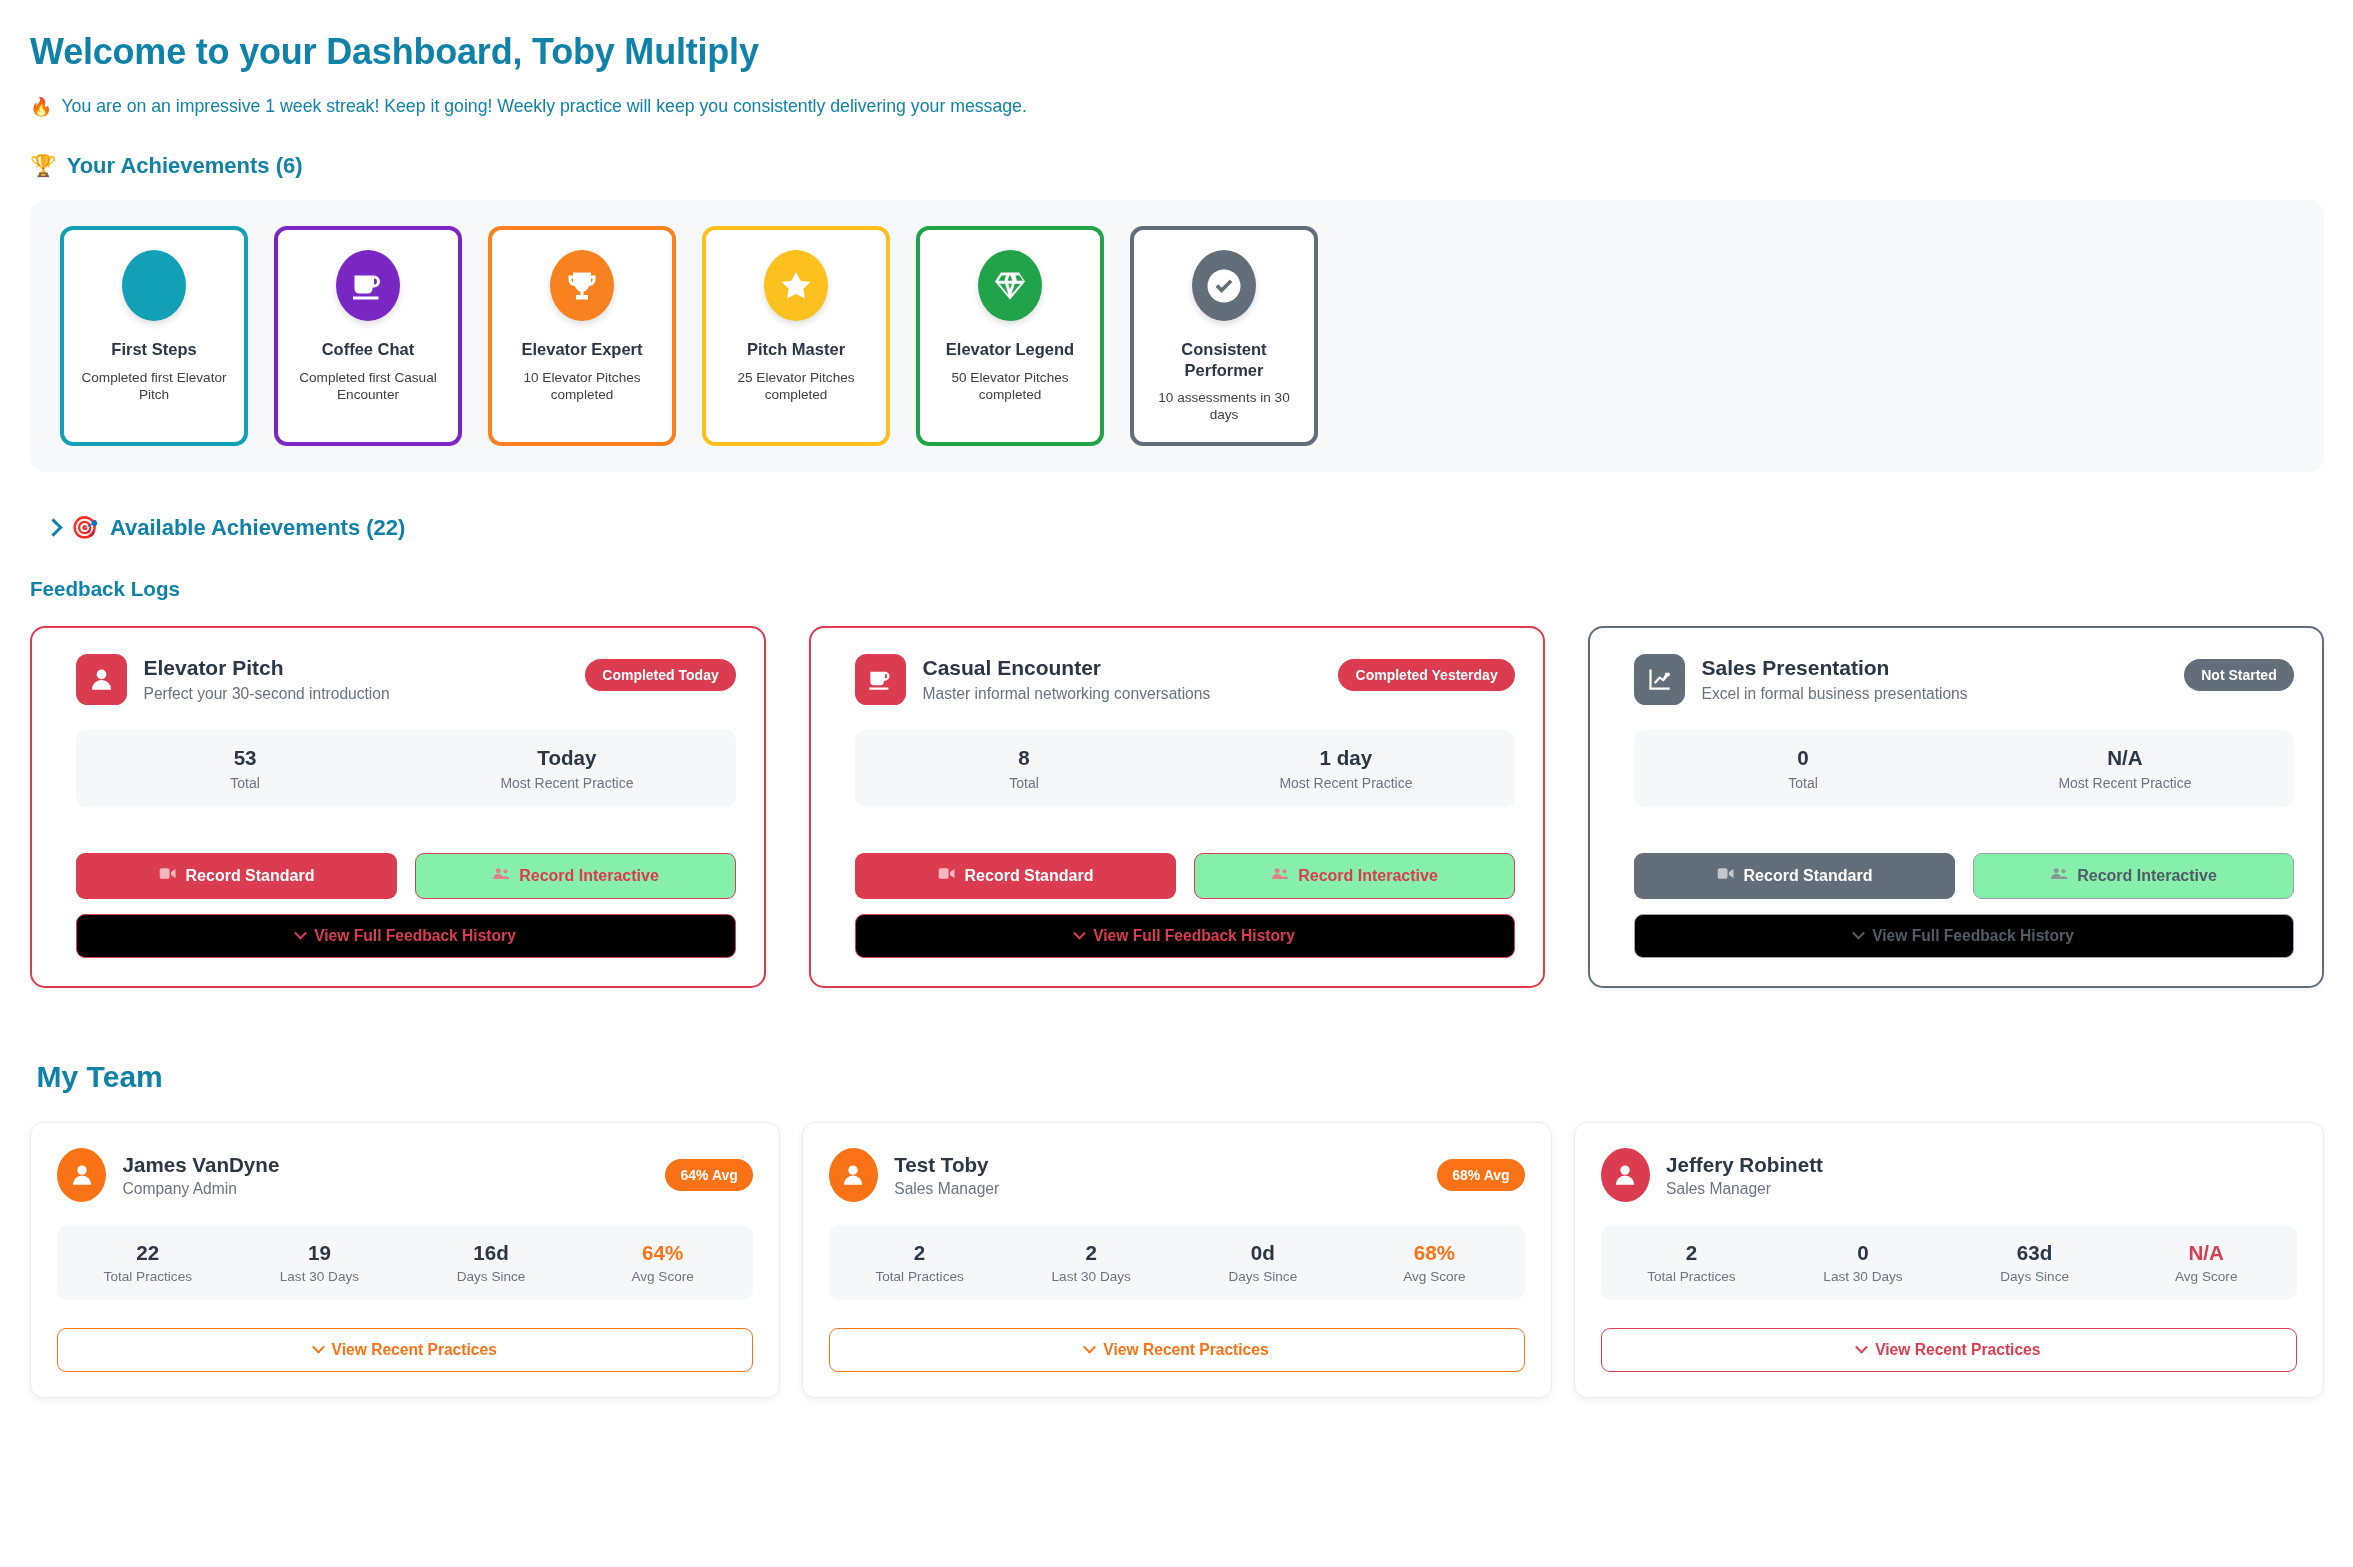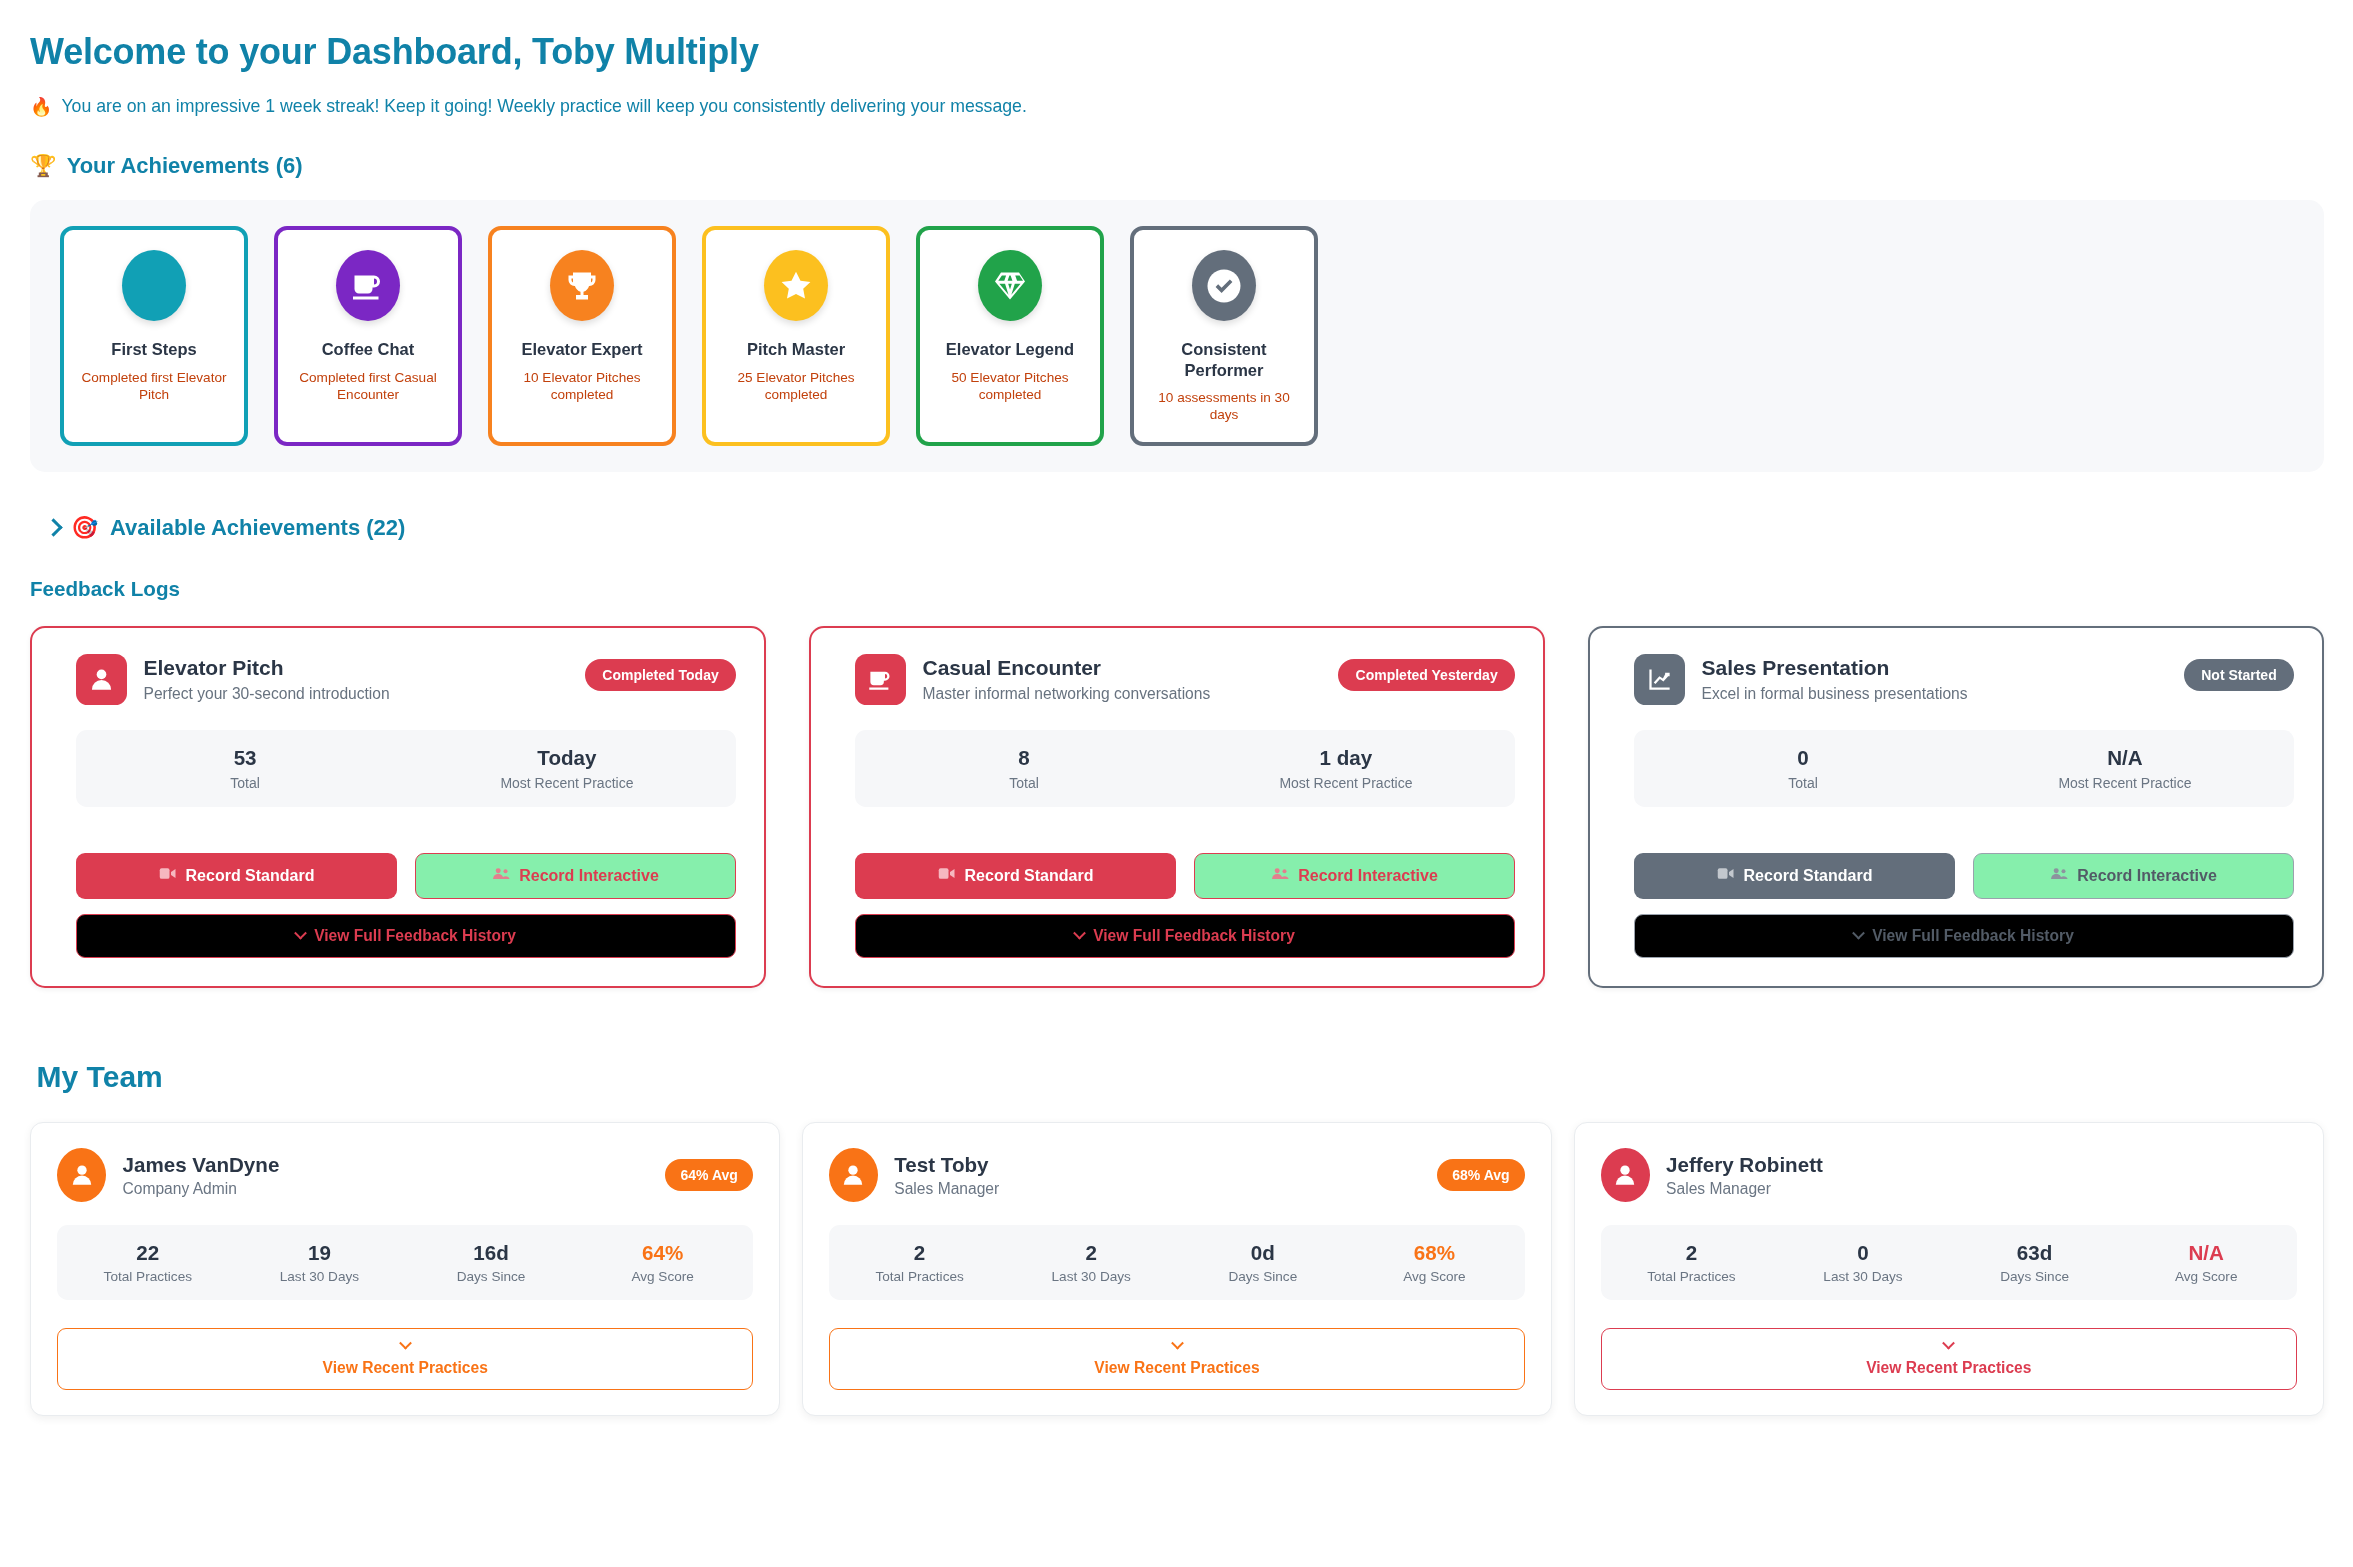--- a/index.html
+++ b/index.html
@@ -107,21 +107,21 @@
   .ach-badge svg { width: 36px; height: 36px; fill: #ffffff; }
   .ach-name {
     font-size: 16.5px;
     font-weight: 700;
     color: #2b3646;
     line-height: 1.22;
     margin-bottom: 9px;
   }
   .ach-desc {
     font-size: 13.6px;
-    color: #c2410c;
+    color: #404040;
     line-height: 1.3;
   }
 
   
   .fb-row {
     display: flex;
     gap: 43px;
   }
   .fb-card {
     flex: 1;
@@ -304,21 +304,20 @@
     border-radius: 9px;
     font-size: 15.6px;
     font-weight: 600;
     display: flex;
     align-items: center;
     justify-content: center;
     gap: 9px;
     padding: 12.3px 8.2px;
     cursor: pointer;
     font-family: "Liberation Sans", sans-serif;
-    flex-direction: column;
   }
   .btn-team.red { border-color: #dc3c50; color: #dc3c50; }
 </style>
 </head>
 <body>
 
 <h1 class="welcome-title">Welcome to your Dashboard, Toby Multiply</h1>
 
 <div class="streak-line">
   <span class="streak-emoji">🔥</span>

